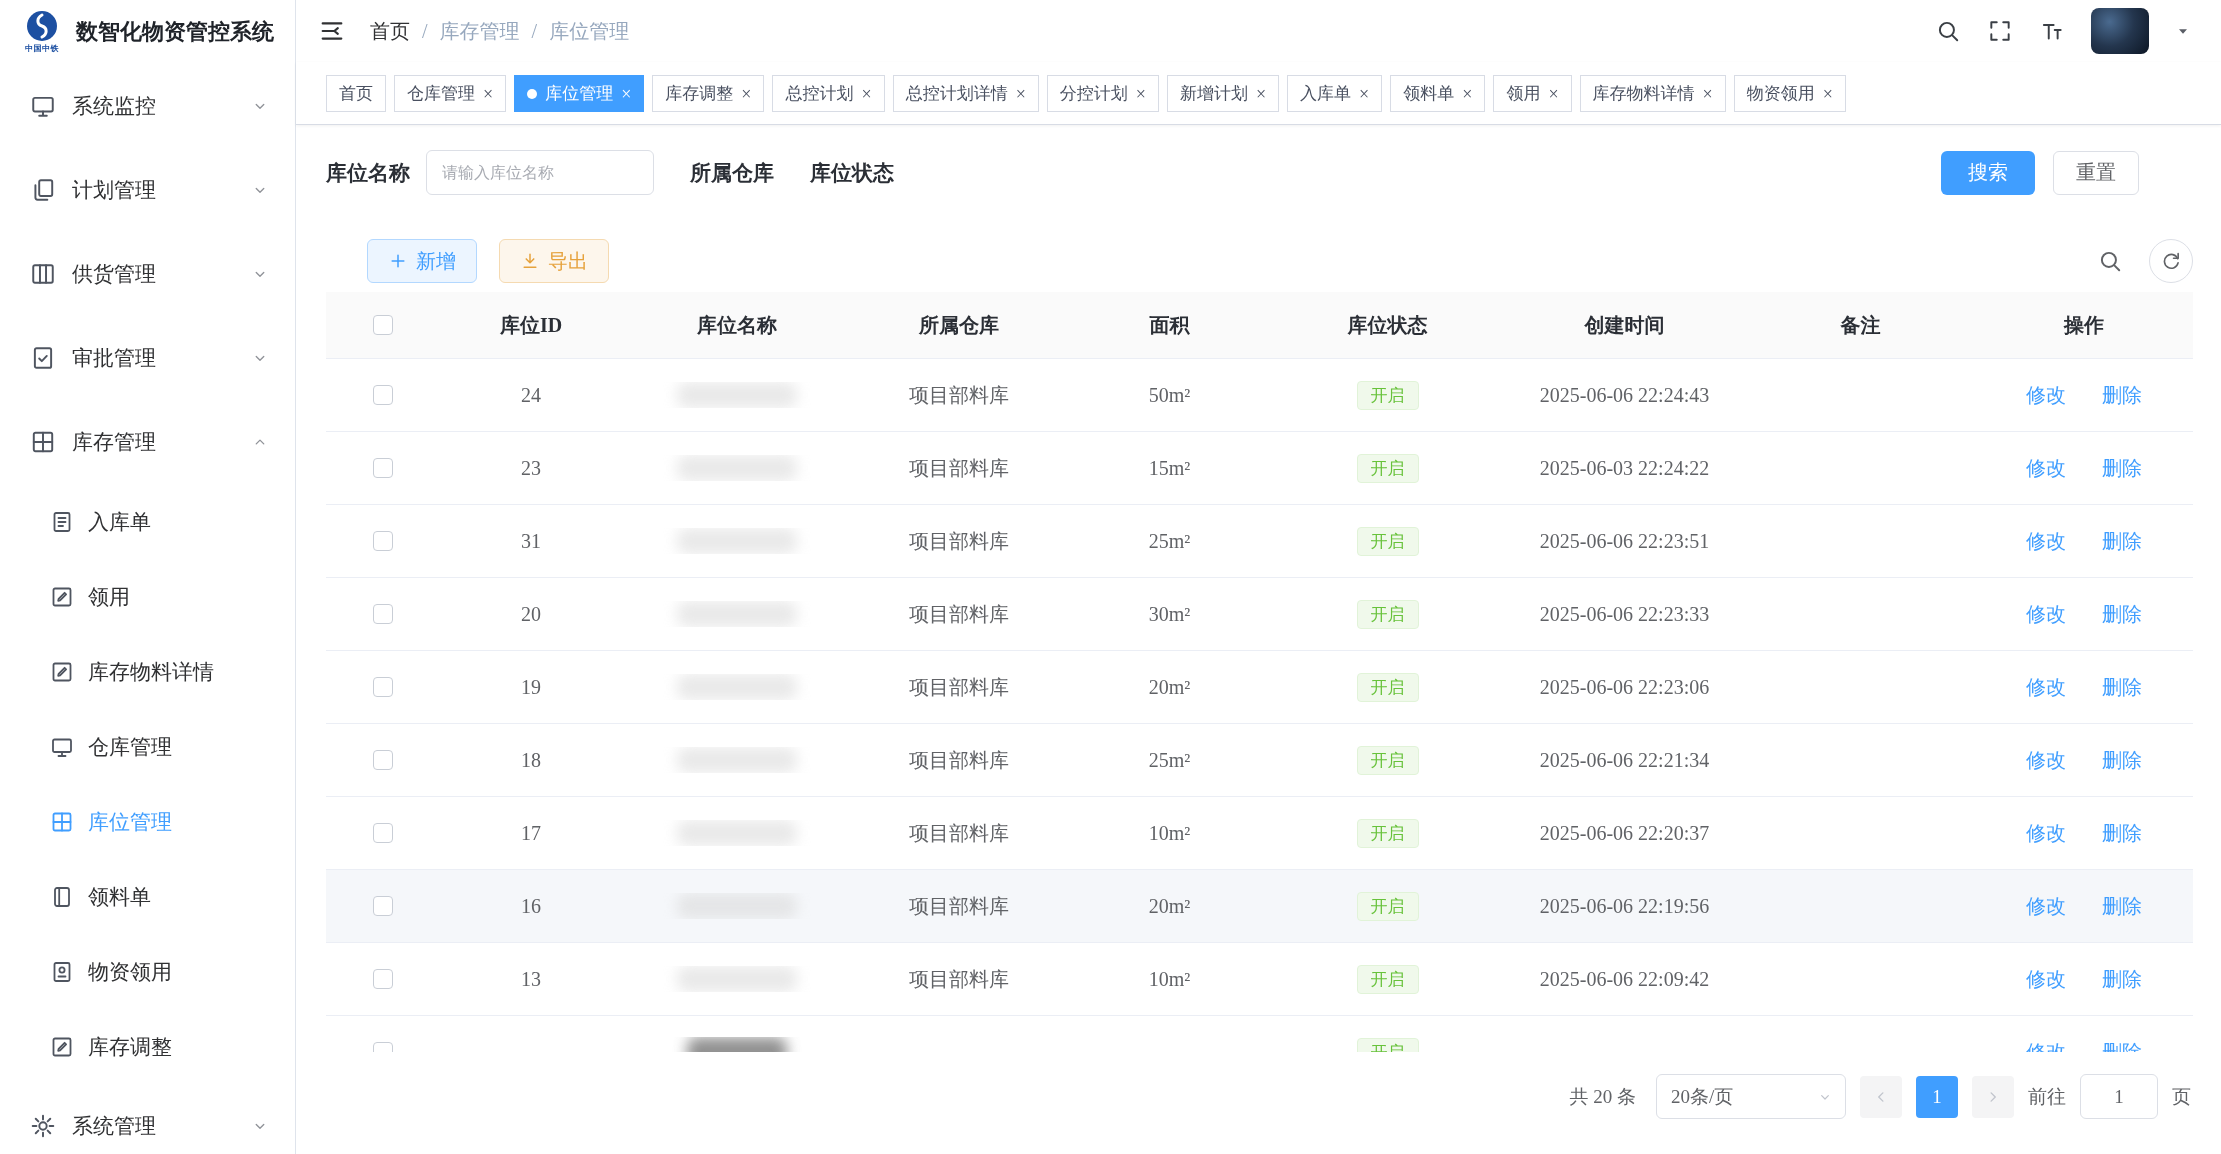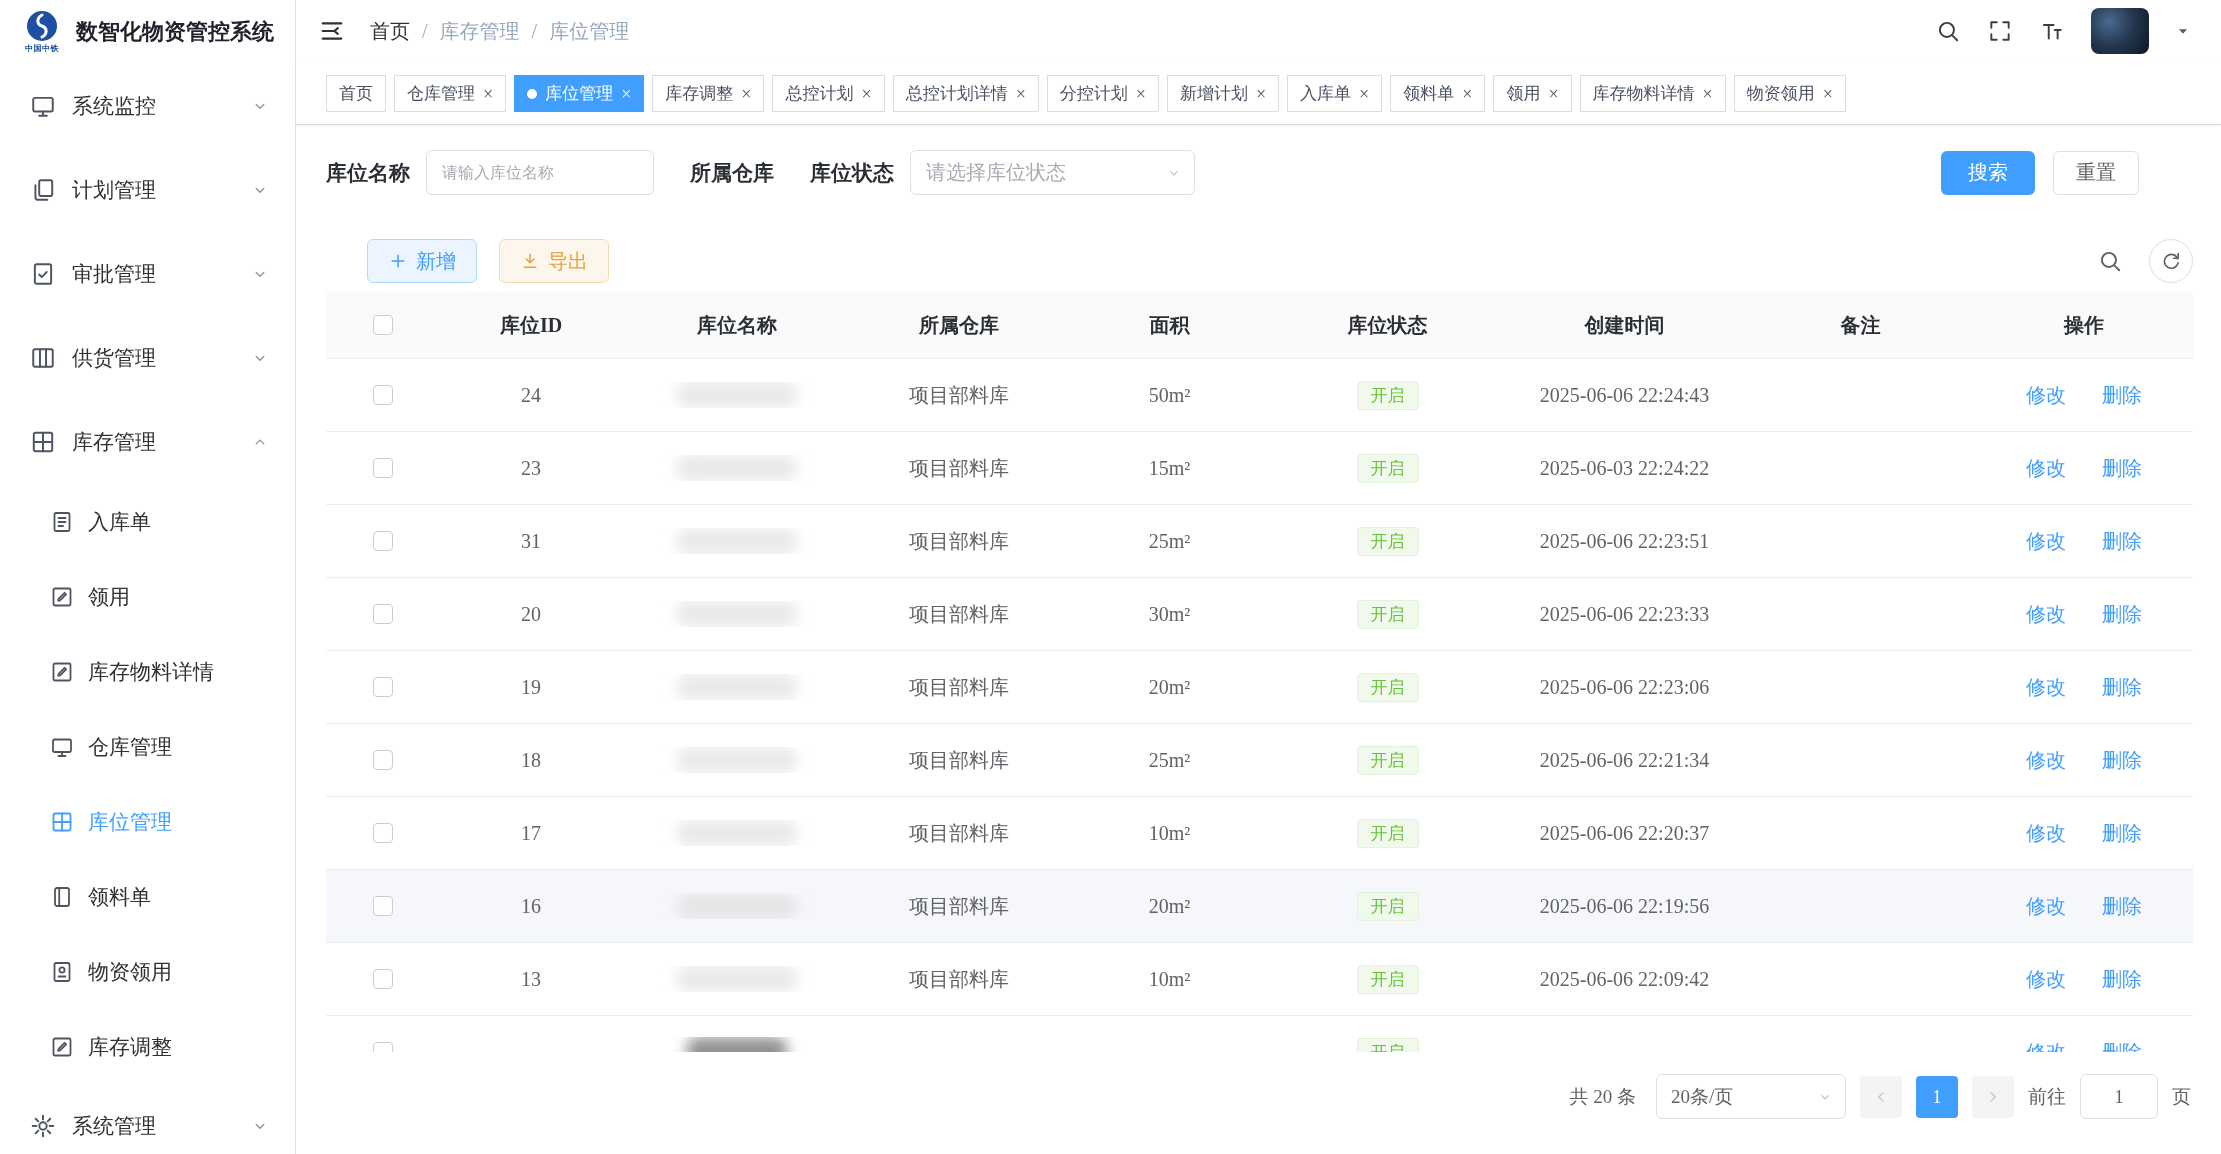--- a/index.html
+++ b/index.html
@@ -151,39 +151,39 @@
           <span class="mi-label">计划管理</span>
           <span class="icon chev">
             <svg viewBox="0 0 24 24" fill="none" stroke="currentColor" stroke-width="1.8" stroke-linecap="round" stroke-linejoin="round">
               <path d="M7 10l5 5 5-5"></path>
             </svg>
           </span>
         </div>
         <div class="menu-item">
           <span class="icon ">
             <svg viewBox="0 0 24 24" fill="none" stroke="currentColor" stroke-width="1.8" stroke-linecap="round" stroke-linejoin="round">
+              <rect x="3" y="4" width="18" height="16" rx="1.5"></rect>
+              <path d="M9.2 4v16M14.8 4v16"></path>
+            </svg>
+          </span>
+          <span class="mi-label">供货管理</span>
+          <span class="icon chev">
+            <svg viewBox="0 0 24 24" fill="none" stroke="currentColor" stroke-width="1.8" stroke-linecap="round" stroke-linejoin="round">
+              <path d="M7 10l5 5 5-5"></path>
+            </svg>
+          </span>
+        </div>
+        <div class="menu-item">
+          <span class="icon ">
+            <svg viewBox="0 0 24 24" fill="none" stroke="currentColor" stroke-width="1.8" stroke-linecap="round" stroke-linejoin="round">
               <rect x="4.5" y="3" width="15" height="18" rx="1.5"></rect>
               <path d="M8.5 12.5l2.4 2.4 4.6-4.8"></path>
             </svg>
           </span>
           <span class="mi-label">审批管理</span>
-          <span class="icon chev">
-            <svg viewBox="0 0 24 24" fill="none" stroke="currentColor" stroke-width="1.8" stroke-linecap="round" stroke-linejoin="round">
-              <path d="M7 10l5 5 5-5"></path>
-            </svg>
-          </span>
-        </div>
-        <div class="menu-item">
-          <span class="icon ">
-            <svg viewBox="0 0 24 24" fill="none" stroke="currentColor" stroke-width="1.8" stroke-linecap="round" stroke-linejoin="round">
-              <rect x="3" y="4" width="18" height="16" rx="1.5"></rect>
-              <path d="M9.2 4v16M14.8 4v16"></path>
-            </svg>
-          </span>
-          <span class="mi-label">供货管理</span>
           <span class="icon chev">
             <svg viewBox="0 0 24 24" fill="none" stroke="currentColor" stroke-width="1.8" stroke-linecap="round" stroke-linejoin="round">
               <path d="M7 10l5 5 5-5"></path>
             </svg>
           </span>
         </div>
         <div class="menu-item">
           <span class="icon ">
             <svg viewBox="0 0 24 24" fill="none" stroke="currentColor" stroke-width="1.8" stroke-linecap="round" stroke-linejoin="round">
               <rect x="3.5" y="3.5" width="17" height="17" rx="1.5"></rect>
@@ -390,28 +390,20 @@
       <div class="filter-row">
         <div class="f-item">
           <span class="f-label">库位名称</span>
           <input class="f-input" placeholder="请输入库位名称" style="">
         </div>
         <div class="f-item">
           <span class="f-label">所属仓库</span>
         </div>
         <div class="f-item">
           <span class="f-label">库位状态</span>
-          <div class="f-select wide">
-            <span>请选择库位状态</span>
-            <span class="icon sel-caret">
-                <svg viewBox="0 0 24 24" fill="none" stroke="currentColor" stroke-width="1.8" stroke-linecap="round" stroke-linejoin="round">
-                  <path d="M7 10l5 5 5-5"></path>
-                </svg>
-              </span>
-          </div>
         </div>
         <div class="filter-actions">
           <button class="btn btn-search">搜索</button>
           <button class="btn btn-reset">重置</button>
         </div>
       </div>
 
       <div class="toolbar">
         <button class="btn btn-add">
           <span class="icon bicon">

